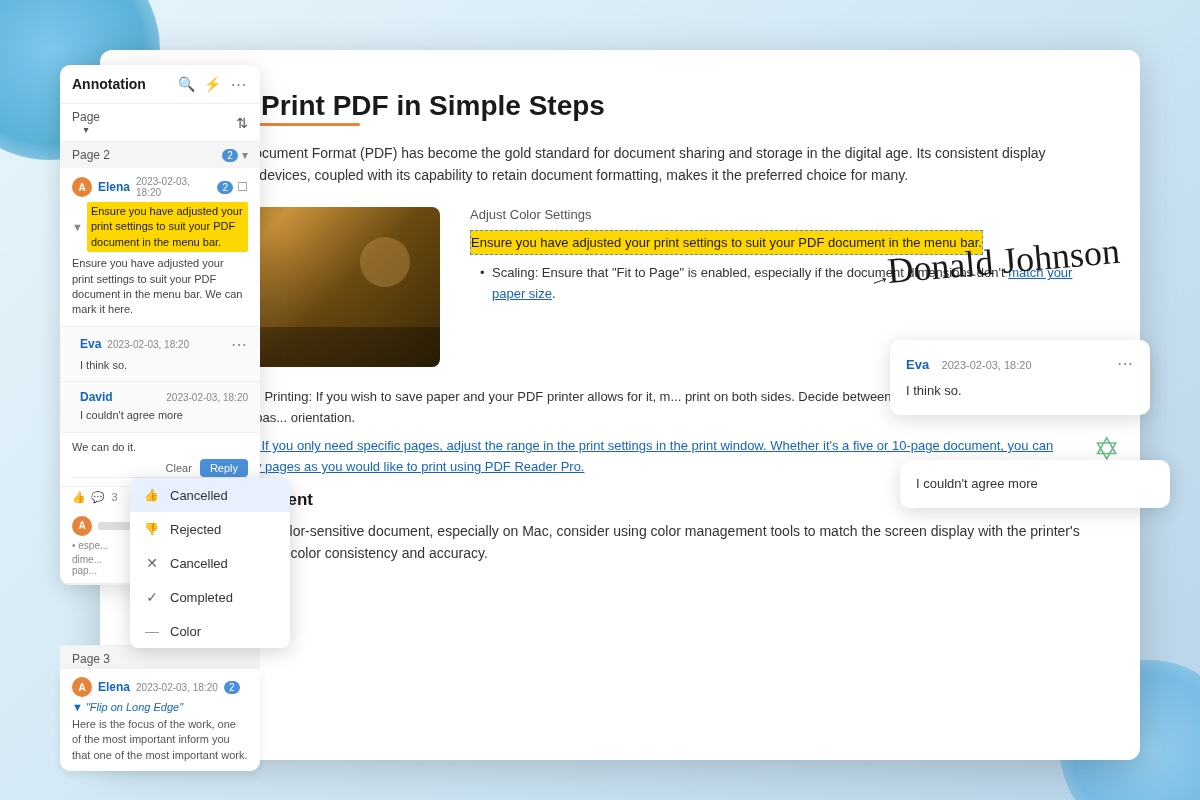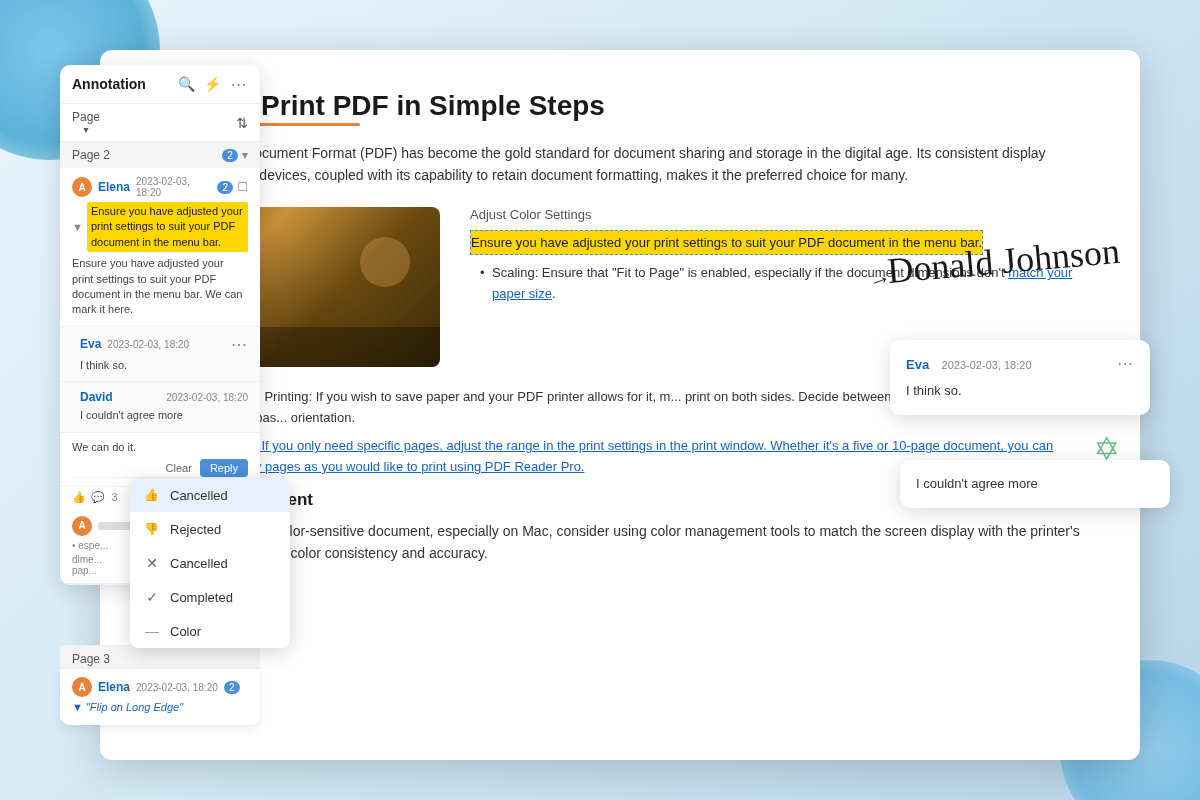--- a/index.html
+++ b/index.html
@@ -675,13 +675,14 @@
 </div>
 
 <div style="position:absolute;top:668px;left:60px;width:200px;background:#fff;padding:8px 12px;z-index:25;border-top:1px solid #f0f0f0;box-shadow:0 4px 10px rgba(0,0,0,0.08);border-bottom-left-radius:10px;border-bottom-right-radius:10px;">
   <div style="display:flex;align-items:center;gap:6px;margin-bottom:4px;">
     <div class="avatar-a">A</div>
     <span style="font-size:12px;font-weight:600;color:#1565c0;">Elena</span>
     <span style="font-size:10px;color:#888;">2023-02-03, 18:20</span>
     <span class="badge">2</span>
   </div>
   <div style="font-size:11px;color:#1565c0;font-style:italic;margin-bottom:4px;">▼ "Flip on Long Edge"</div>
+  <div style="font-size:11px;color:#555;line-height:1.4;">Here is the focus of the work, one of the most important inform you that  one of the most important work.</div>
 </div>
 
 </body></html>

